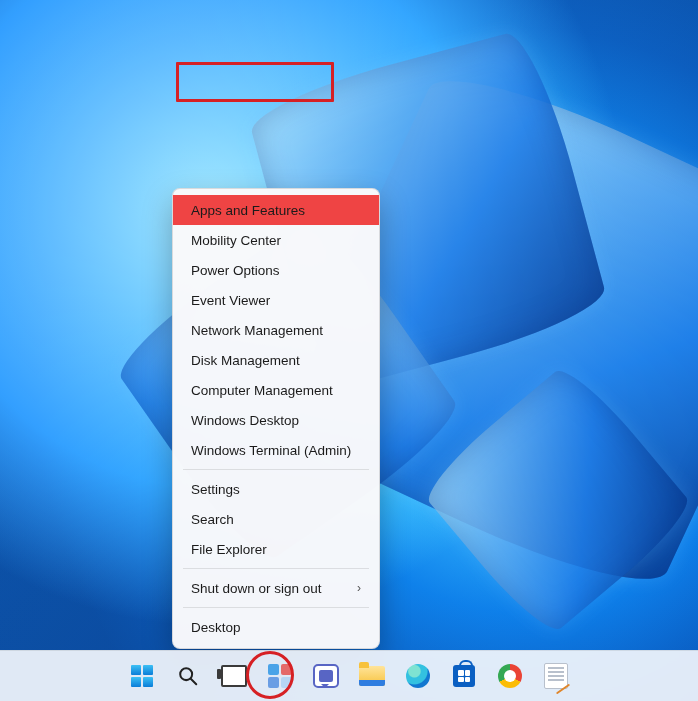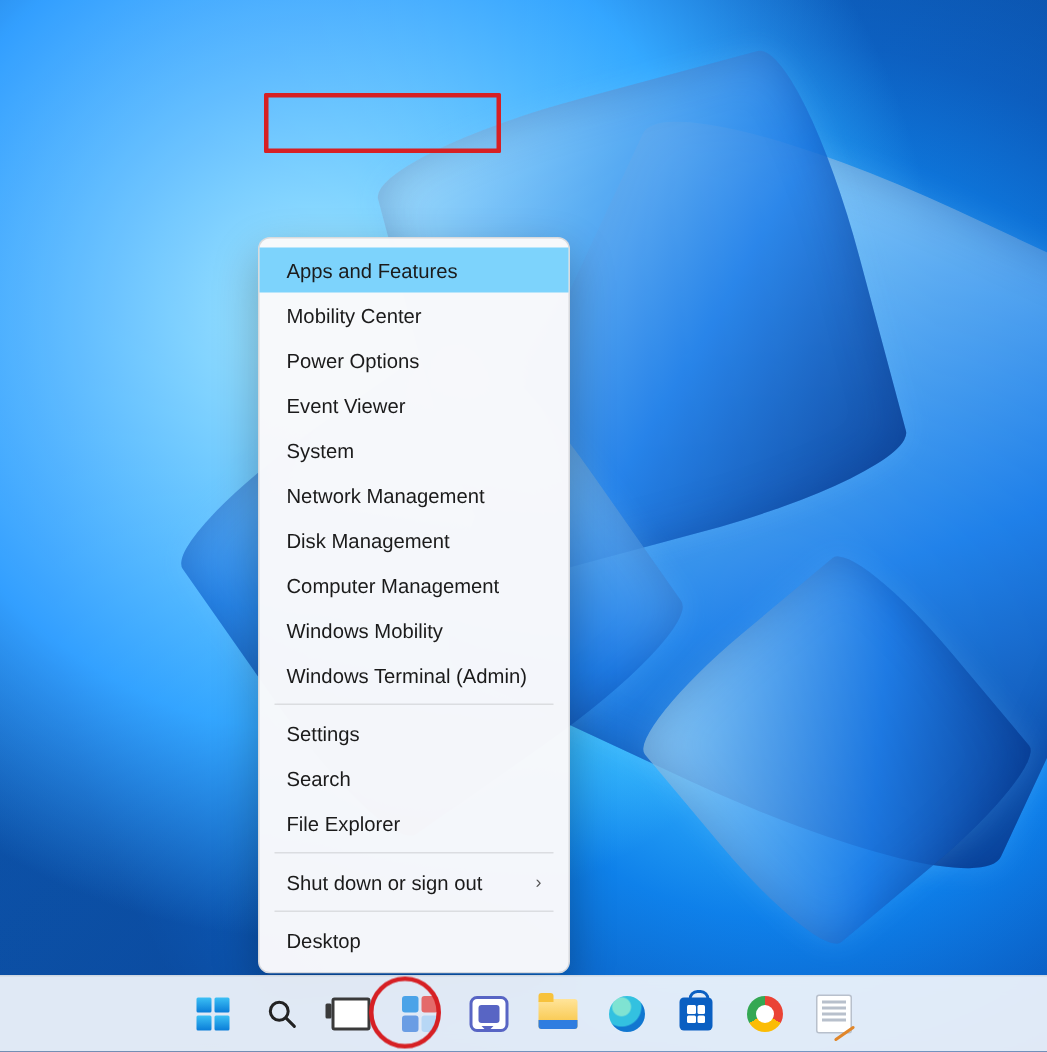--- a/index.html
+++ b/index.html
@@ -26,21 +26,21 @@
     border-top:1px solid rgba(0,0,0,.08);display:flex;align-items:center;justify-content:center;gap:14px;}
   .tb-btn{width:32px;height:32px;display:flex;align-items:center;justify-content:center;border-radius:4px;}
   .red-circle{position:absolute;width:42px;height:42px;border:3px solid #d62024;border-radius:50%;pointer-events:none;
     bottom:2px;left:246px;}
 
   
   .winx-menu{position:absolute;left:172px;bottom:52px;width:206px;
     background:rgba(249,249,251,.98);border:1px solid rgba(0,0,0,.12);border-radius:8px;
     box-shadow:0 12px 30px rgba(0,0,0,.28);padding:6px 0;font-size:13.5px;color:#1b1b1b;}
   .mi{padding:7.5px 18px;display:flex;align-items:center;justify-content:space-between;cursor:default;}
-  .mi.hl{background:#7dd3fc;}
+  .mi.hl{background:#ef4444;}
   .sep{height:1px;background:rgba(0,0,0,.10);margin:4px 10px;}
   .chev{color:#555;font-size:12px;}
   .red-box{position:absolute;border:3px solid #d62024;pointer-events:none;
     left:176px;width:152px;height:34px;top:62px;border-radius:1px;}
 
   
   .winlogo{width:22px;height:22px;display:grid;grid-template-columns:1fr 1fr;grid-template-rows:1fr 1fr;gap:2px;}
   .winlogo div{background:linear-gradient(180deg,#3cc0f5,#0a7dd8);border-radius:1px;}
 
   
@@ -95,33 +95,30 @@
   <div class="mi">
     <span>Mobility Center</span>
   </div>
   <div class="mi">
     <span>Power Options</span>
   </div>
   <div class="mi">
     <span>Event Viewer</span>
   </div>
   <div class="mi">
-    <span>System</span>
-  </div>
-  <div class="mi">
     <span>Network Management</span>
   </div>
   <div class="mi">
     <span>Disk Management</span>
   </div>
   <div class="mi">
     <span>Computer Management</span>
   </div>
   <div class="mi">
-    <span>Windows Mobility</span>
+    <span>Windows Desktop</span>
   </div>
   <div class="mi">
     <span>Windows Terminal (Admin)</span>
   </div>
 
   <div class="sep"></div>
 
   <div class="mi">
     <span>Settings</span>
   </div>

